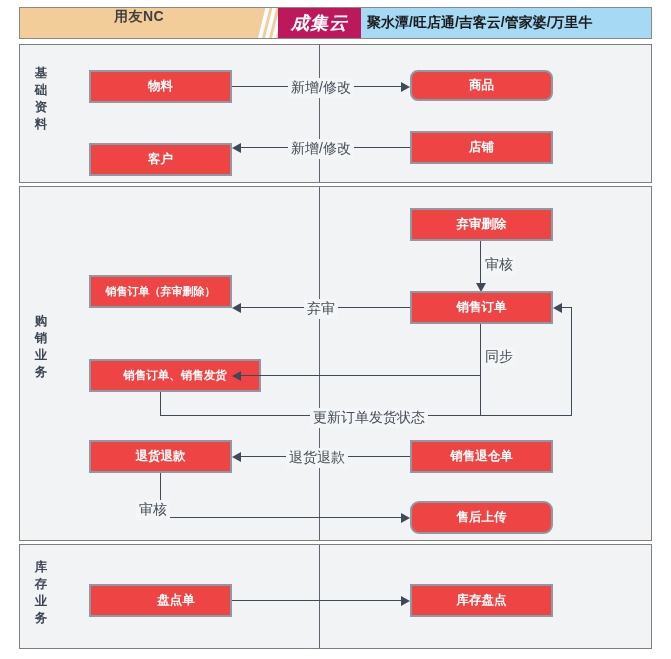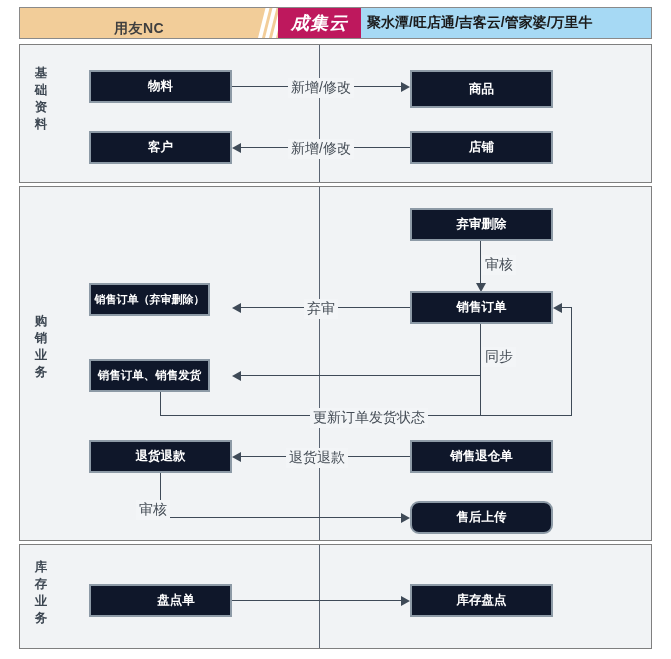--- a/index.html
+++ b/index.html
@@ -1,21 +1,21 @@
 <!DOCTYPE html>
 <html><head>
 <meta charset="utf-8">
 <style>
   html,body{margin:0;padding:0;background:#ffffff;}
   body{font-family:"Liberation Sans","DejaVu Sans",sans-serif;}
   #canvas{position:relative;width:671px;height:659px;background:#ffffff;overflow:hidden;}
 
   
   .hdr{position:absolute;left:19px;top:7px;width:633px;height:32px;border:1px solid #8a8a8a;box-sizing:border-box;display:flex;overflow:hidden;}
-  .hdr-left{background:#f2cd99;flex:0 0 238px;display:flex;align-items:flex-end;justify-content:center;}
+  .hdr-left{background:#f2cd99;flex:0 0 238px;display:flex;align-items:flex-start;justify-content:center;}
   .hdr-left span{font-size:14px;font-weight:bold;color:#3f3f3f;letter-spacing:.5px;}
   .hdr-logo{flex:0 0 103px;background:#f2cd99;position:relative;display:flex;align-items:center;}
   .bars{position:absolute;left:1px;top:0;bottom:0;width:20px;}
   .bars i{position:absolute;top:-4px;width:4px;height:44px;background:#ffffff;transform:skewX(-14deg);}
   .bars i:nth-child(1){left:2px;}
   .bars i:nth-child(2){left:9px;}
   .bars i:nth-child(3){left:16px;}
   .logo-box{position:absolute;left:20px;top:0;right:0;bottom:0;background:#be185d;display:flex;align-items:center;justify-content:center;}
   .logo-box span{font-size:18px;font-weight:bold;color:#ffffff;font-style:italic;letter-spacing:1px;}
   .hdr-right{background:#a6d9f4;flex:1 1 auto;display:flex;align-items:center;padding-left:6px;}
@@ -25,21 +25,21 @@
   .sec{position:absolute;left:19px;border:1px solid #7f7f7f;box-sizing:border-box;background:#f1f3f5;}
   #sec1{top:44px;width:633px;height:139px;}
   #sec2{top:186px;width:633px;height:355px;}
   #sec3{top:544px;width:633px;height:105px;}
   .divider{position:absolute;top:0;bottom:0;width:1px;background:#5a6472;left:299px;}
 
   .vlabel{position:absolute;width:26px;display:flex;flex-direction:column;align-items:center;
           font-size:12.5px;font-weight:bold;color:#3d4752;line-height:17px;}
 
   
-  .box{position:absolute;box-sizing:border-box;background:#0f172a;border:2px solid #8d9aa6;
+  .box{position:absolute;box-sizing:border-box;background:#ef4444;border:2px solid #8d9aa6;
        display:flex;align-items:center;justify-content:center;color:#ffffff;font-weight:bold;font-size:12.5px;
        box-shadow:0 0 0 0 transparent;}
 
   
   .ln{position:absolute;background:#3f4a57;}
   .lnh{height:1.4px;}
   .lnv{width:1.4px;}
   .arw{position:absolute;width:0;height:0;}
   .arw-r{border-top:5px solid transparent;border-bottom:5px solid transparent;border-left:9px solid #3f4a57;}
   .arw-l{border-top:5px solid transparent;border-bottom:5px solid transparent;border-right:9px solid #3f4a57;}
@@ -78,29 +78,29 @@
       <span>基</span>
       <span>础</span>
       <span>资</span>
       <span>料</span>
     </div>
 
     <div class="box" style="left:69px;top:25px;width:143px;height:33px;">
       <span>物料</span>
     </div>
 
-    <div class="box" style="left:390px;top:25px;width:143px;height:38px;">
+    <div class="box" style="left:390px;top:25px;width:143px;height:31px;border-radius:8px;">
       <span>商品</span>
     </div>
 
     <div class="ln lnh" style="left:212px;top:41px;width:171px;"></div>
     <div class="arw arw-r" style="left:381px;top:36.5px;"></div>
     <div class="elabel" style="left:268px;top:33px;">新增/修改</div>
 
-    <div class="box" style="left:69px;top:86px;width:143px;height:33px;">
+    <div class="box" style="left:69px;top:98px;width:143px;height:33px;">
       <span>客户</span>
     </div>
 
     <div class="box" style="left:390px;top:86px;width:143px;height:33px;">
       <span>店铺</span>
     </div>
 
     <div class="ln lnh" style="left:221px;top:102px;width:169px;"></div>
     <div class="arw arw-l" style="left:212px;top:97.5px;"></div>
     <div class="elabel" style="left:268px;top:94px;">新增/修改</div>
@@ -121,32 +121,32 @@
     </div>
 
     <div class="ln lnv" style="left:460px;top:54px;height:43px;"></div>
     <div class="arw arw-d" style="left:456px;top:96px;"></div>
     <div class="elabel" style="left:462px;top:68px;">审核</div>
 
     <div class="box" style="left:390px;top:104px;width:143px;height:33px;">
       <span>销售订单</span>
     </div>
 
-    <div class="box" style="left:69px;top:96px;width:121px;height:33px;">
+    <div class="box" style="left:69px;top:88px;width:143px;height:33px;">
       <span style="font-size:11px;">销售订单（弃审删除）</span>
     </div>
 
     <div class="ln lnh" style="left:221px;top:120px;width:169px;"></div>
     <div class="arw arw-l" style="left:212px;top:115.5px;"></div>
     <div class="elabel" style="left:284px;top:112px;">弃审</div>
 
     <div class="ln lnv" style="left:460px;top:137px;height:92px;"></div>
     <div class="elabel" style="left:462px;top:160px;">同步</div>
 
-    <div class="box" style="left:69px;top:172px;width:121px;height:33px;">
+    <div class="box" style="left:69px;top:172px;width:172px;height:33px;">
       <span style="font-size:11.5px;">销售订单、销售发货</span>
     </div>
 
     <div class="ln lnh" style="left:221px;top:188px;width:240px;"></div>
     <div class="arw arw-l" style="left:212px;top:183.5px;"></div>
 
     <div class="ln lnv" style="left:140px;top:205px;height:24px;"></div>
     <div class="ln lnh" style="left:140px;top:228px;width:412px;"></div>
     <div class="ln lnv" style="left:551px;top:120px;height:109px;"></div>
     <div class="ln lnh" style="left:542px;top:120px;width:10px;"></div>

